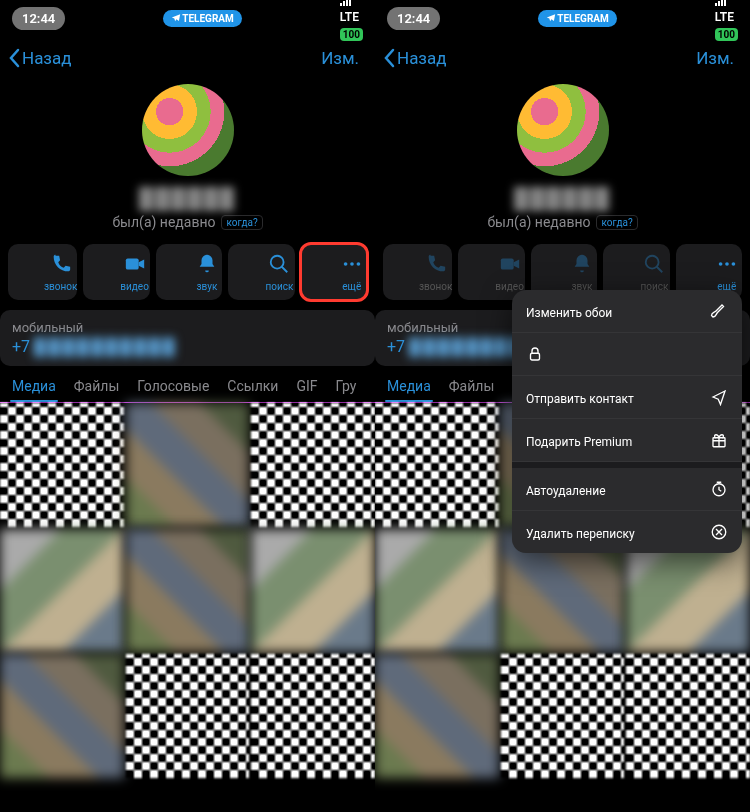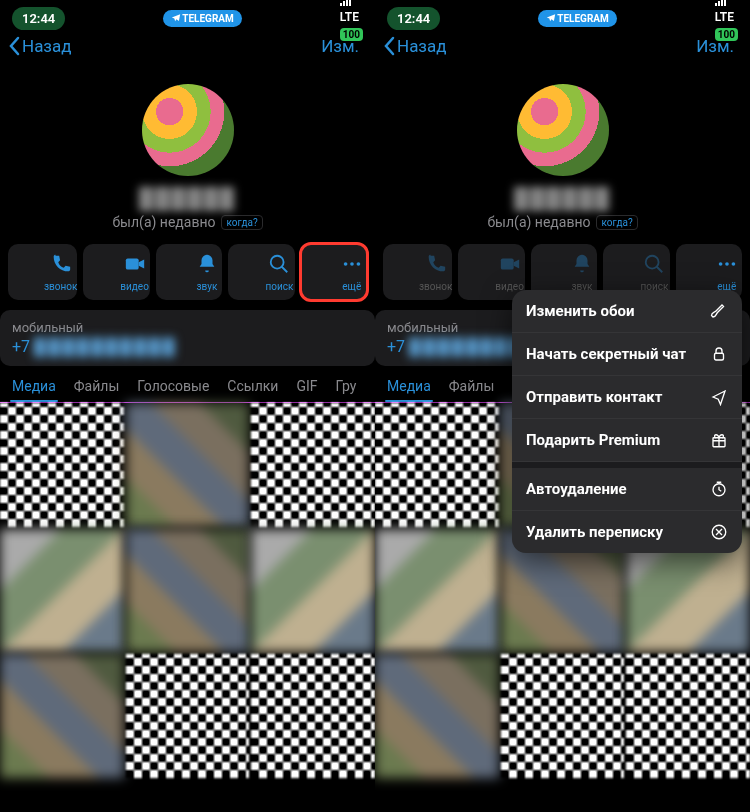--- a/index.html
+++ b/index.html
@@ -7,26 +7,26 @@
     width: 750px;
     height: 812px;
     background: #000;
     font-family: -apple-system, BlinkMacSystemFont, "Segoe UI", Roboto, sans-serif;
     color: #fff;
     display: flex;
     overflow: hidden;
   }
   .shot { width: 375px; height: 812px; position: relative; background:#000; overflow:hidden; }
   .statusbar { height: 36px; display:flex; align-items:center; justify-content:space-between; padding: 0 12px; font-size: 13px; font-weight:600; }
-  .clock { background:#14532d; color:#fff; border-radius: 16px; padding: 4px 10px; font-size:13px; }
+  .clock { background:#737373; color:#fff; border-radius: 16px; padding: 4px 10px; font-size:13px; }
   .tg-pill { background:#2094e8; color:#fff; border-radius:14px; padding:3px 8px; font-size:10px; font-weight:700; display:flex; align-items:center; gap:1px;}
   .tg-pill svg{width:10px;height:10px;}
   .signal { display:flex; align-items:flex-start; gap:4px; font-size:12px;flex-direction:column;}
   .batt { background:#31c559; color:#000; border-radius:4px; padding:1px 3px; font-size:10px; font-weight:700; }
-  .nav { height: 44px; display:flex; align-items:flex-start; justify-content:space-between; padding: 0 8px; }
+  .nav { height: 44px; display:flex; align-items:center; justify-content:space-between; padding: 0 8px; }
   .back { color:#2a90d9; font-size:17px; display:flex; align-items:center; gap:2px;}
   .edit { color:#2a90d9; font-size:17px; padding-right:8px;}
   .profile { display:flex; flex-direction:column; align-items:center; padding-top: 4px; }
   .avatar { width:92px; height:92px; border-radius:50%; background: radial-gradient(circle at 30% 30%, #e96b8f 0 15%, #ffbb33 15% 30%, #8fbf3f 30% 45%, #e96b8f 45% 60%, #4a7a2f 60% 100%); }
   .name { margin-top:10px; font-size:20px; font-weight:600; color:#888; filter: blur(4px); letter-spacing:2px; }
   .status { margin-top:4px; font-size:14px; color:#8a8a8e; display:flex; align-items:center; gap:6px;}
   .when { font-size:10px; color:#2a90d9; border:1px solid #2a2a2c; border-radius:4px; padding:1px 4px;}
   .btnrow { display:flex; gap:6px; padding: 14px 8px 10px; }
   .actbtn { flex:1; background:#1c1c1e; border-radius:10px; display:flex; flex-direction:column; align-items:center; justify-content:center; height:56px; gap:6px;padding-left:36px;}
   .actbtn svg { width:22px; height:22px; }
@@ -47,21 +47,21 @@
     repeating-linear-gradient(0deg,#fff 0 8px,#000 8px 16px),
     repeating-linear-gradient(90deg,#fff 0 8px,#000 8px 16px);
     background-blend-mode: difference; filter: blur(1.2px) contrast(1.2);}
   .pix { background:
     linear-gradient(45deg,#6b7a4f 0 20%,#8a7a5f 20% 40%,#5f6a7a 40% 60%,#7a6f5f 60% 80%,#4f5a3f 80% 100%);
     filter: blur(6px);}
   .pix2 { background:
     linear-gradient(135deg,#aaa 0 25%,#7a8f6f 25% 50%,#bfb090 50% 75%,#6a7a8a 75% 100%);
     filter: blur(6px);}
   .menu { position:absolute; right:8px; top:290px; width:230px; background:#2b2b2d; border-radius:14px; overflow:hidden; box-shadow:0 8px 30px rgba(0,0,0,0.6);}
-  .mitem { display:flex; align-items:flex-start; justify-content:space-between; padding:12px 14px; font-size:15px; color:#fff; border-bottom:1px solid rgba(255,255,255,0.05);font-weight:bold;}
+  .mitem { display:flex; align-items:flex-end; justify-content:space-between; padding:12px 14px; font-size:12px; color:#fff; border-bottom:1px solid rgba(255,255,255,0.05);}
   .mitem:last-child { border-bottom:none;}
   .mitem.sep { border-top:6px solid #1c1c1e; }
   .mitem.danger { color:#ff453a; }
   .mitem.danger.hl2 { outline:3px solid #ff3b30; outline-offset:-3px; }
   .mitem svg { width:18px; height:18px; flex-shrink:0; }
   .bars { display:flex; align-items:flex-end; gap:1px; height:10px;}
   .bars span{width:2px;background:#fff;display:block;}
 </style>
 </head>
 <body>
@@ -275,21 +275,20 @@
   </div>
 
   <div class="menu">
     <div class="mitem">
       <span>Изменить обои</span>
       <svg viewBox="0 0 24 24" fill="none" stroke="#fff" stroke-width="1.8">
           <path d="M4 20c4 0 4-4 6-6l8-8-2-2-8 8c-2 2-6 2-6 6z"></path>
         </svg>
     </div>
     <div class="mitem">
-      <span>Начать секретный чат</span>
       <svg viewBox="0 0 24 24" fill="none" stroke="#fff" stroke-width="1.8">
           <rect x="6" y="11" width="12" height="9" rx="2"></rect>
           <path d="M8 11V8a4 4 0 018 0v3"></path>
         </svg>
     </div>
     <div class="mitem">
       <span>Отправить контакт</span>
       <svg viewBox="0 0 24 24" fill="none" stroke="#fff" stroke-width="1.8">
           <path d="M4 12l16-8-6 18-3-7z"></path>
         </svg>

